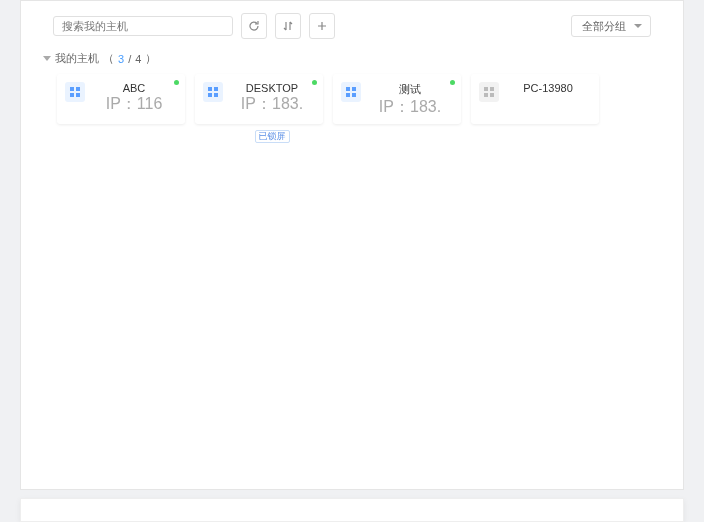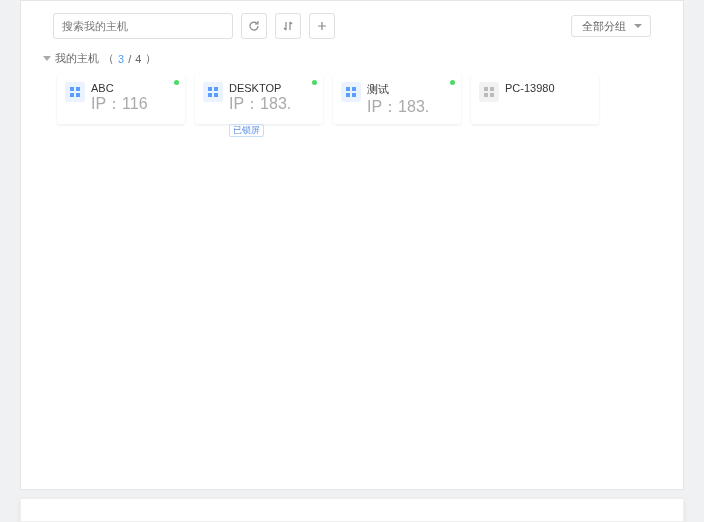--- a/index.html
+++ b/index.html
@@ -36,21 +36,21 @@
   color: #666; cursor: pointer;
 }
 .win-btn svg { width: 10px; height: 10px; }
 .toolbar {
   display: flex;
   align-items: center;
   gap: 8px;
   padding: 12px 32px;
 }
 .search {
-  width: 180px; height: 26px;
+  width: 180px; height: 20px;
   border: 1px solid #e0e0e0;
   border-radius: 3px;
   padding: 0 8px;
   font-size: 11px;
   color: #999;
   outline: none;
 }
 .icon-btn {
   width: 26px; height: 26px;
   border: 1px solid #e0e0e0;
@@ -97,20 +97,21 @@
   border-right: 4px solid transparent;
   border-top: 5px solid #aaa;
 }
 .count-online { color: #4a9eff; }
 .count-total { color: #666; }
 .hosts {
   display: flex;
   gap: 10px;
   padding: 0 36px;
   flex-wrap: wrap;
+  text-align: center;
 }
 .host-card {
   width: 128px;
   height: 50px;
   background: #fff;
   border-radius: 3px;
   box-shadow: 0 1px 3px rgba(0,0,0,0.08);
   padding: 8px;
   display: flex;
   gap: 6px;
@@ -139,21 +140,21 @@
   white-space: nowrap;
   overflow: hidden;
 }
 .host-badge {
   font-size: 9px;
   color: #5a8fe6;
   border: 1px solid #c9ddf7;
   border-radius: 2px;
   padding: 0 3px;
   display: inline-block;
-  margin-top: 9px;
+  margin-top: 15px;
   line-height: 11px;
 }
 .status-dot {
   position: absolute;
   top: 6px; right: 6px;
   width: 5px; height: 5px;
   border-radius: 50%;
   background: #4cd964;
 }
 .footer-card {

